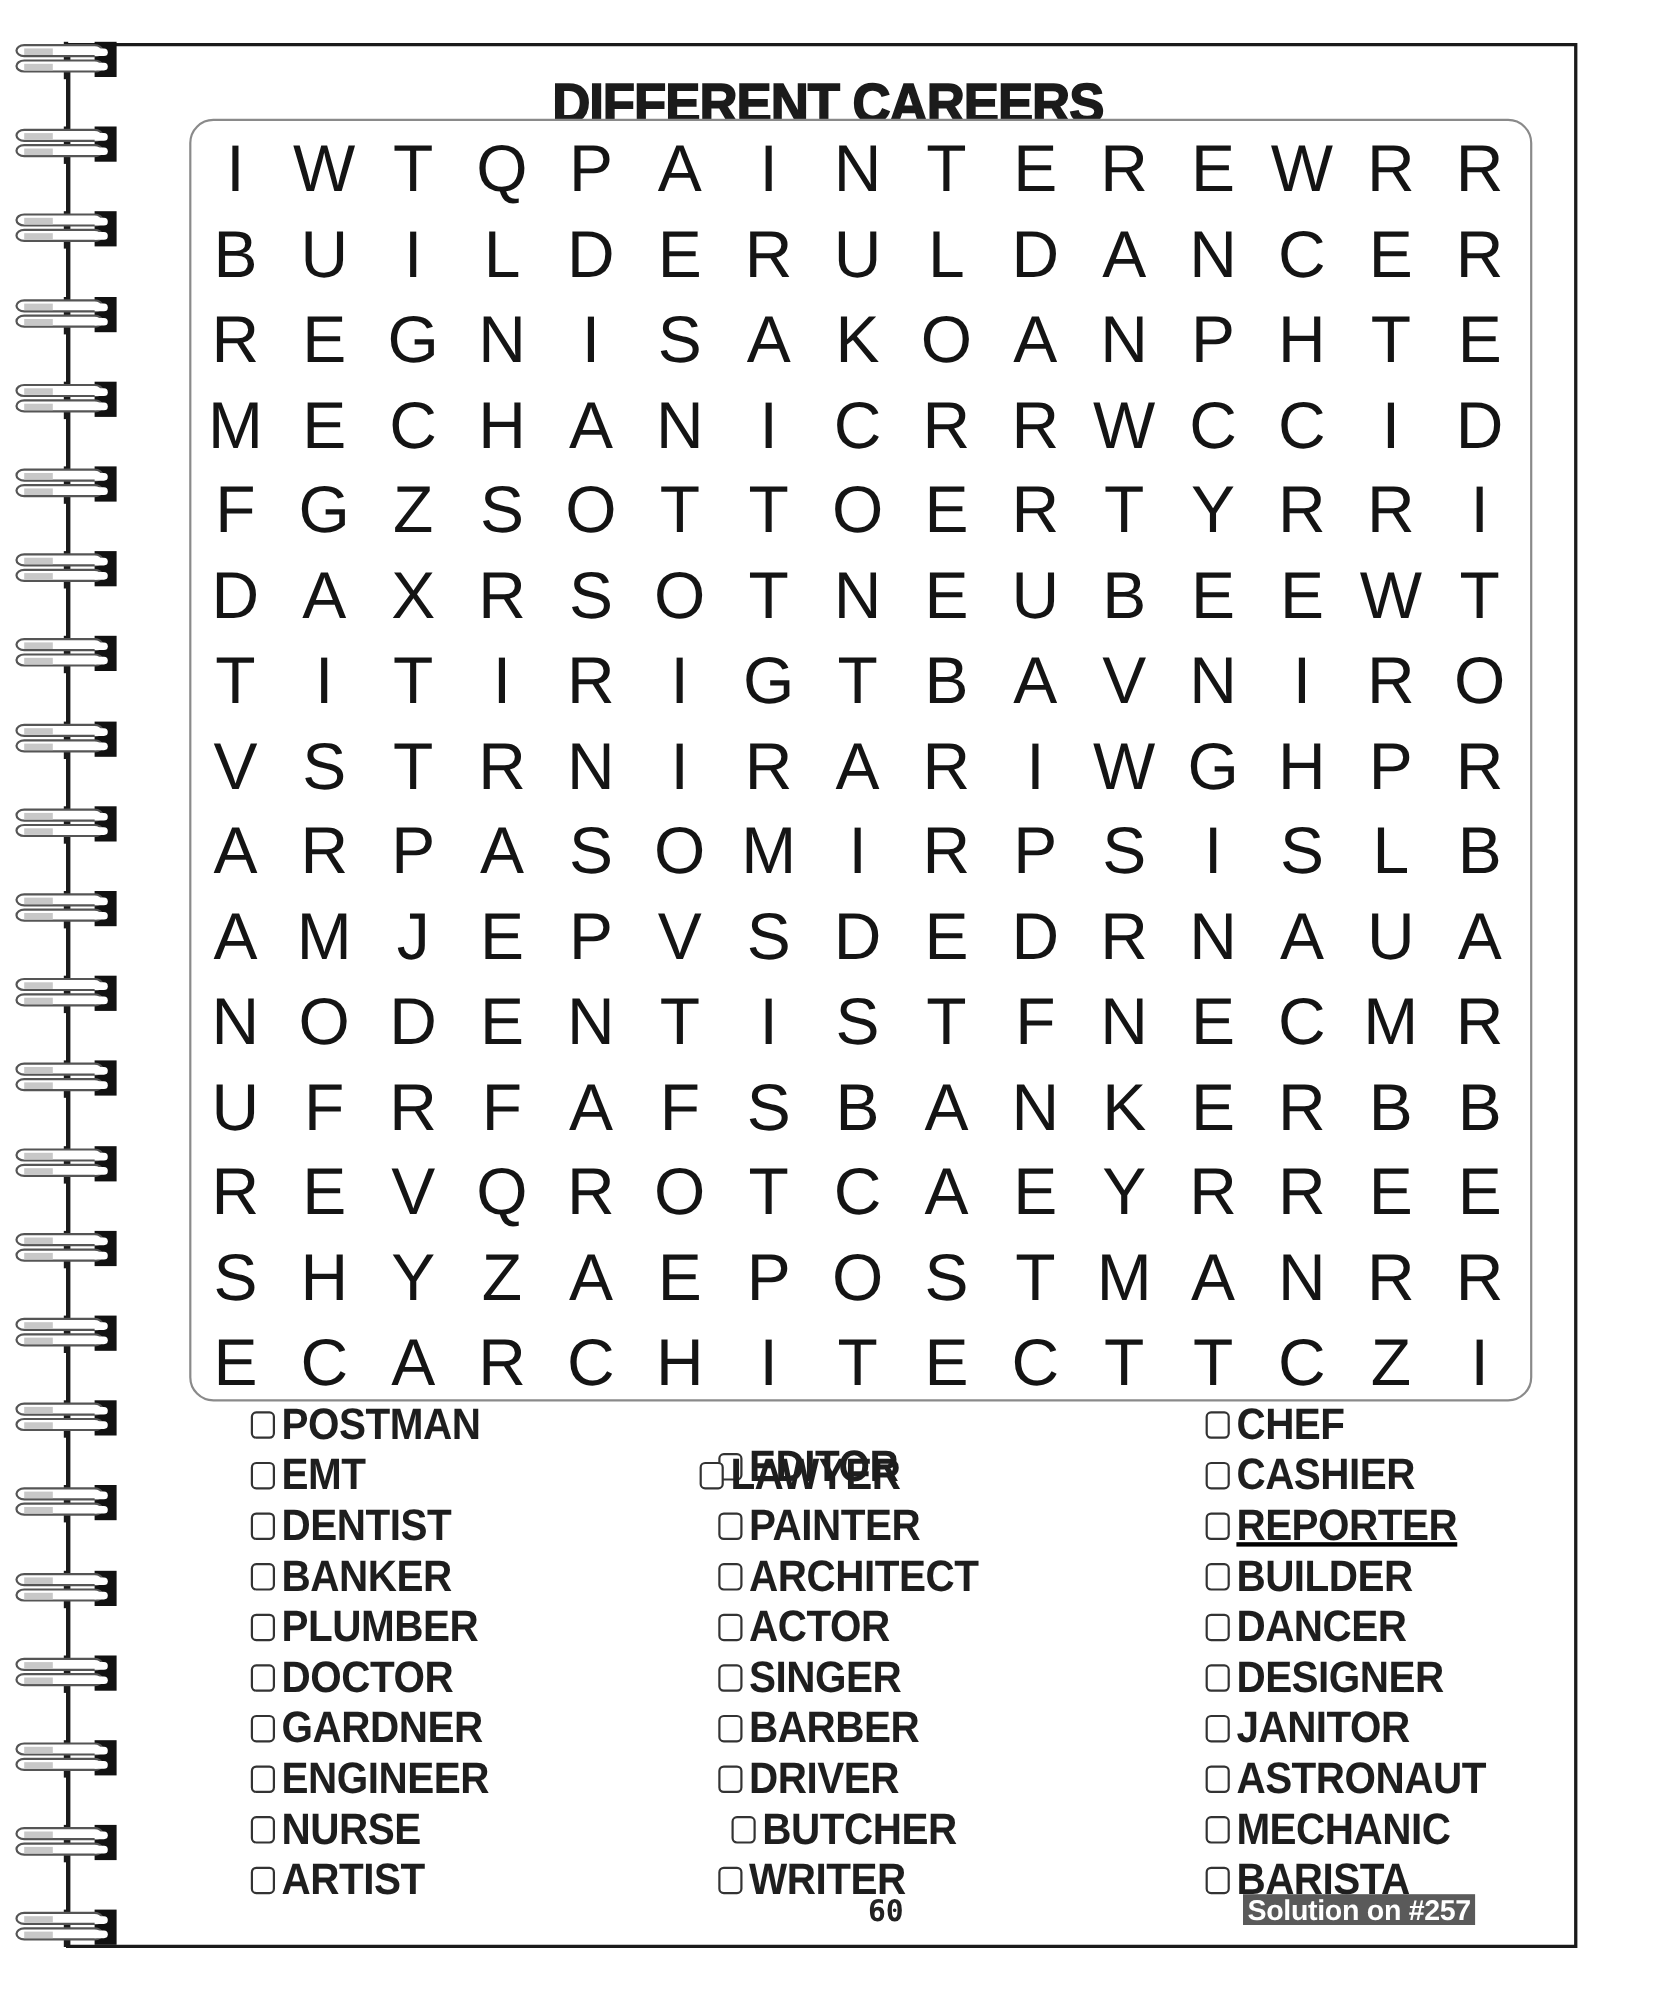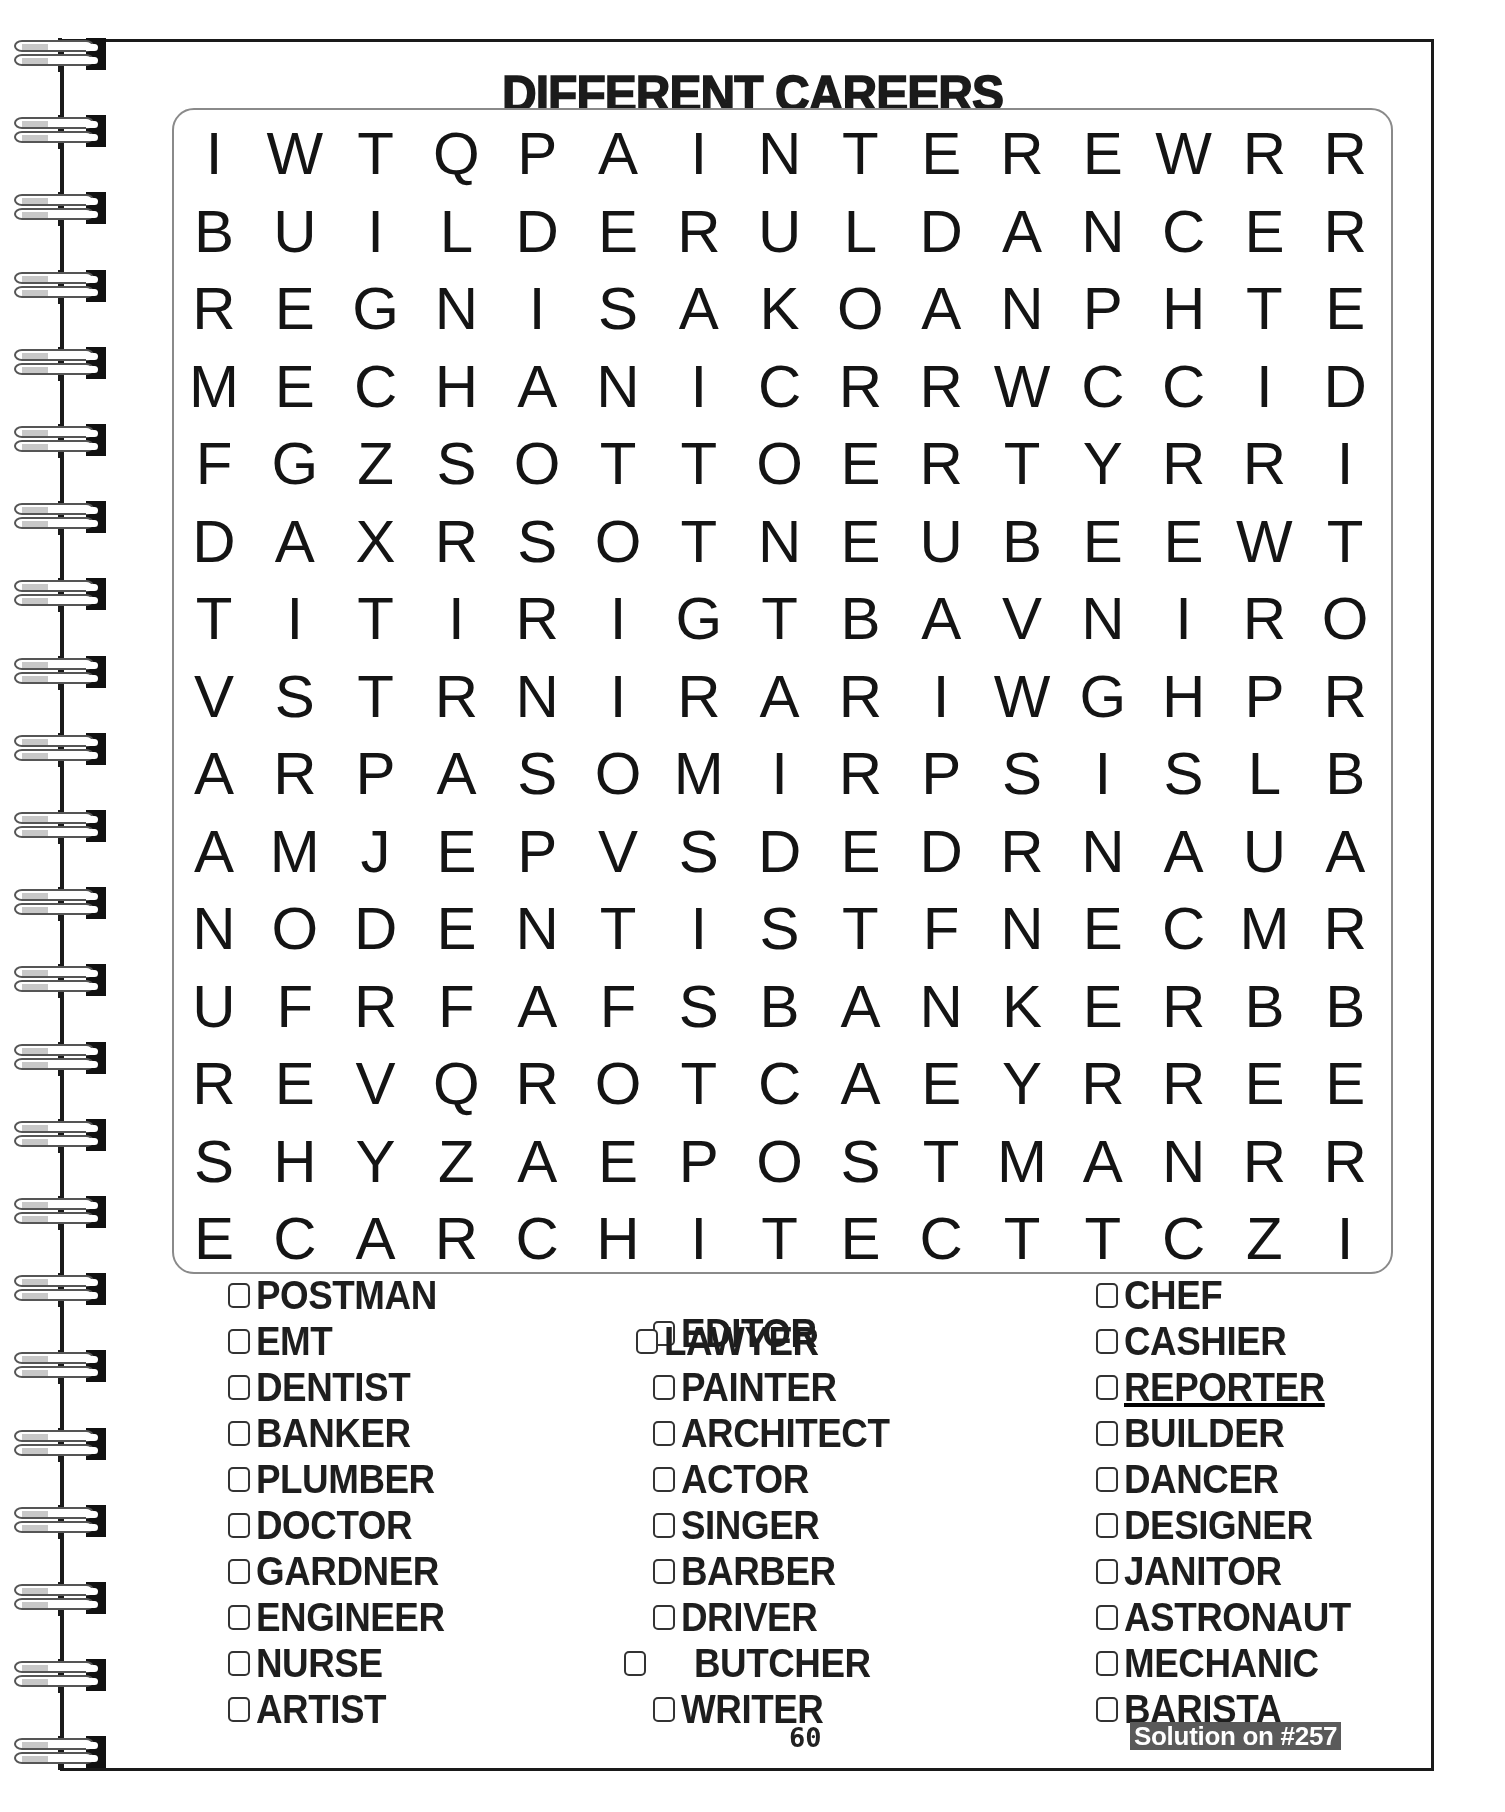--- a/index.html
+++ b/index.html
@@ -567,21 +567,21 @@
       <span class="word-label">SINGER</span>
     </div>
     <div class="word" style="left: 653px; top: 1549px;">
       <span class="checkbox"></span>
       <span class="word-label">BARBER</span>
     </div>
     <div class="word" style="left: 653px; top: 1595px;">
       <span class="checkbox"></span>
       <span class="word-label">DRIVER</span>
     </div>
-    <div class="word" style="left: 624px; top: 1641px; gap: 42px;">
+    <div class="word" style="left: 665px; top: 1641px;">
       <span class="checkbox"></span>
       <span class="word-label">BUTCHER</span>
     </div>
     <div class="word" style="left: 653px; top: 1687px;">
       <span class="checkbox"></span>
       <span class="word-label">WRITER</span>
     </div>
     <div class="word" style="left: 1096px; top: 1273px;">
       <span class="checkbox"></span>
       <span class="word-label">CHEF</span>

